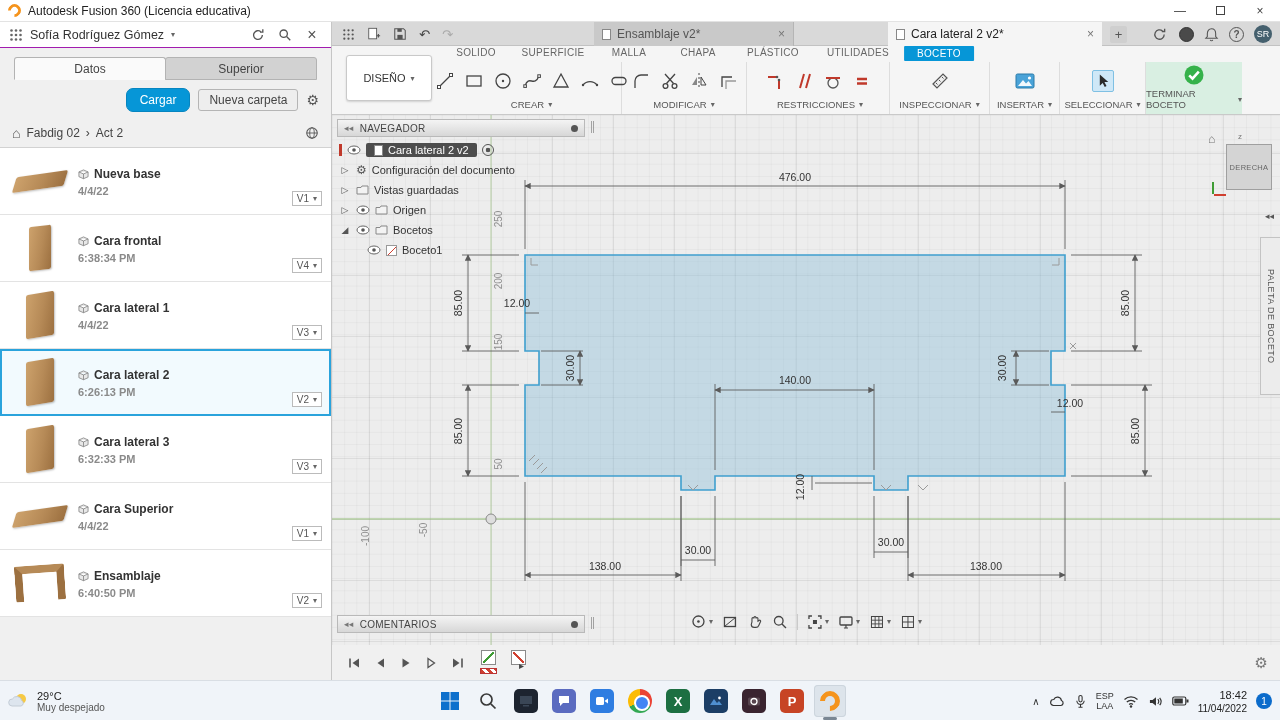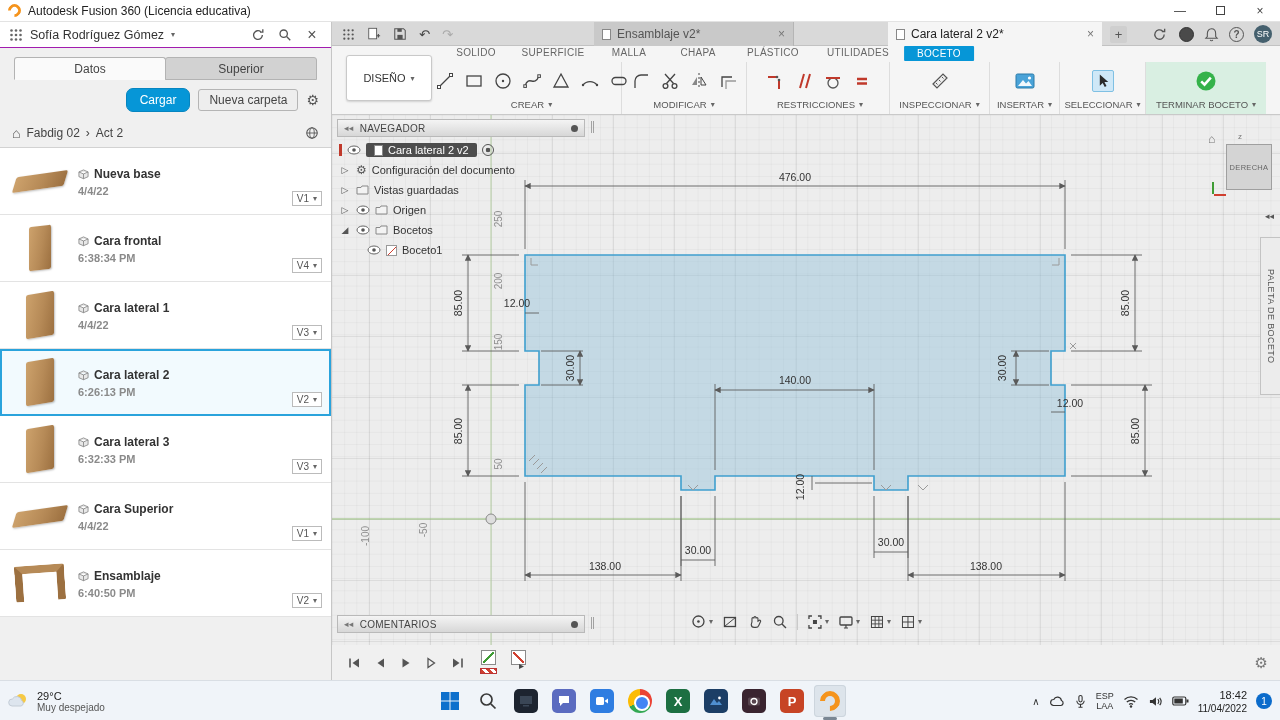--- a/index.html
+++ b/index.html
@@ -593,21 +593,21 @@
                 <path d="M6,2 L6,16 L9.6,12.4 L12.2,17.4 L14.4,16.1 L11.8,11.3 L16.6,11.3 Z" fill="#2b2b2b"></path>
               </svg>
             </span>
         </div>
         <div class="rgroup-label">
             <span>SELECCIONAR</span>
             <span class="caret">▾</span>
           </div>
       </div>
 
-      <div class="rgroup finish" style="left:814px;width:120px;">
+      <div class="rgroup finish" style="left:814px;width:96px;">
         <div class="rgroup-icons">
           <span class="tool">
               <svg width="22" height="22" viewBox="0 0 22 22">
                 <circle cx="11" cy="11" r="9.5" fill="#35b24a"></circle>
                 <path d="M6.2,11.4 L9.5,14.6 L15.8,7.6" fill="none" stroke="#fff" stroke-width="2.6"></path>
               </svg>
             </span>
         </div>
         <div class="rgroup-label">
             <span>TERMINAR BOCETO</span>

